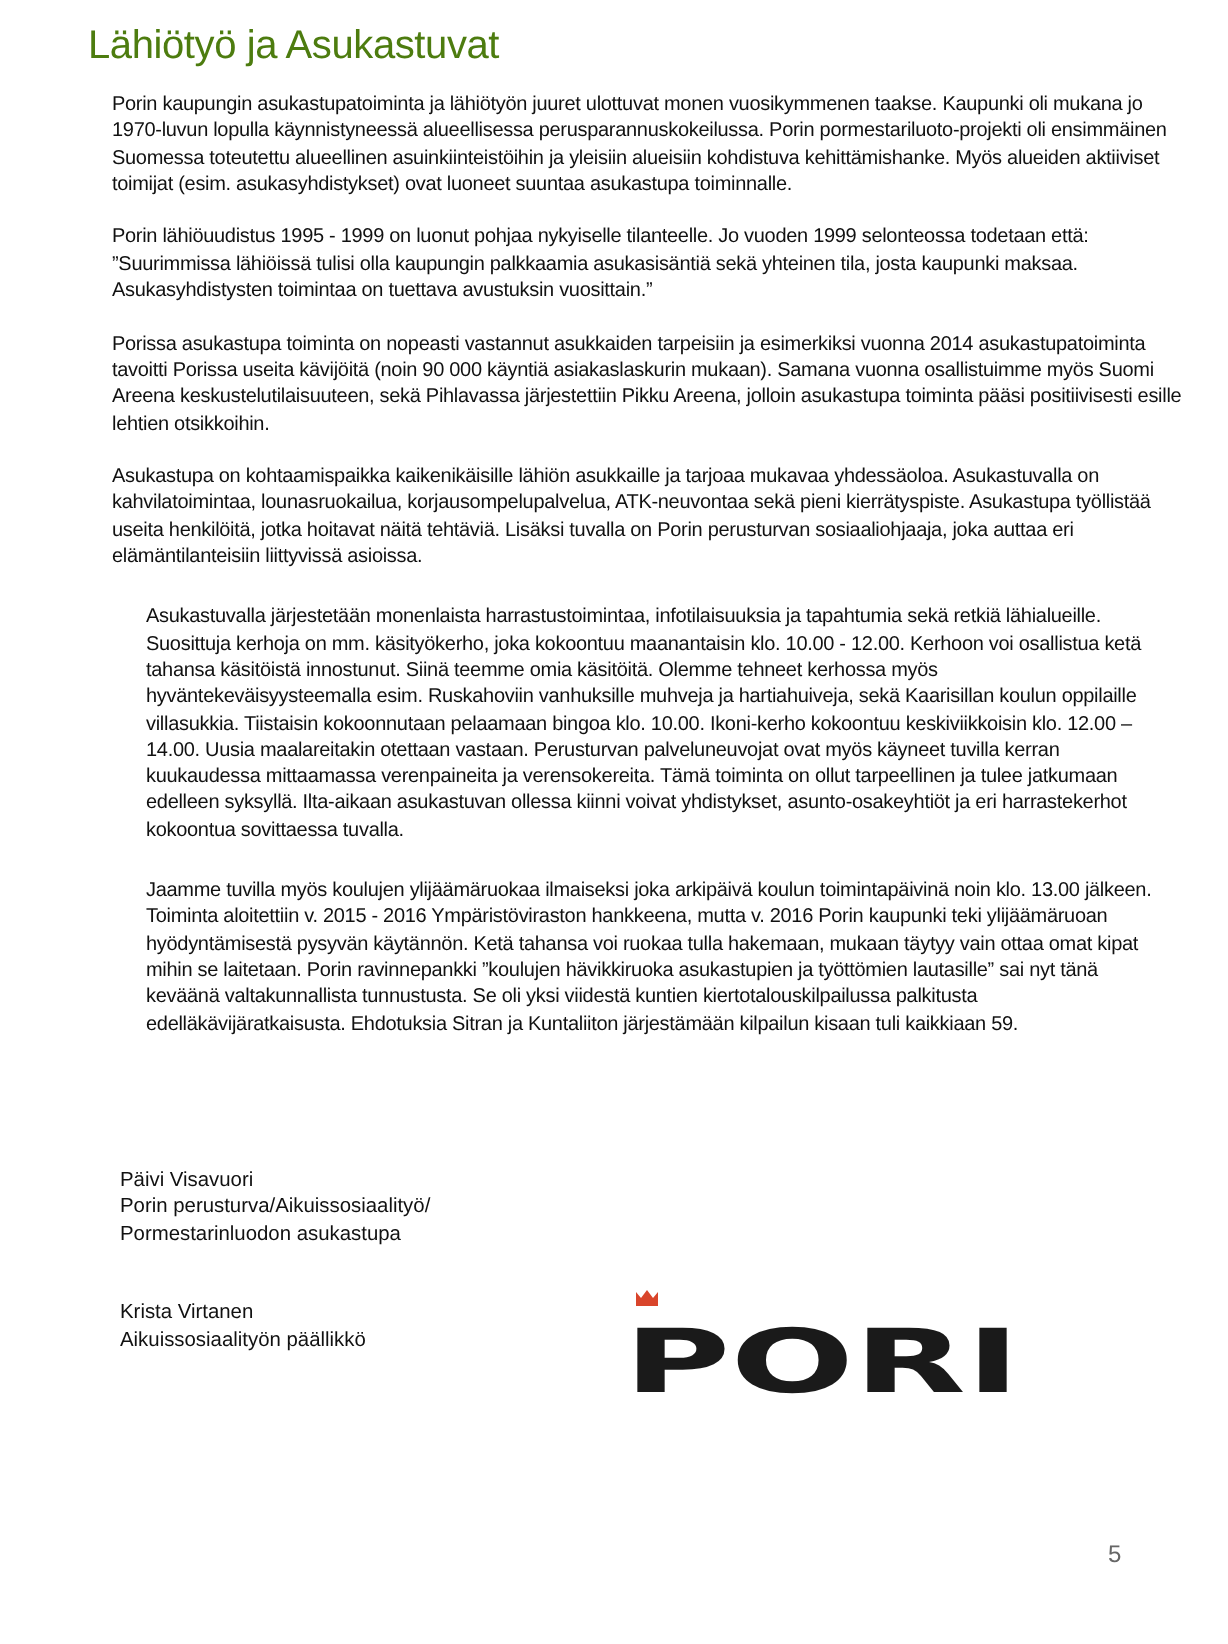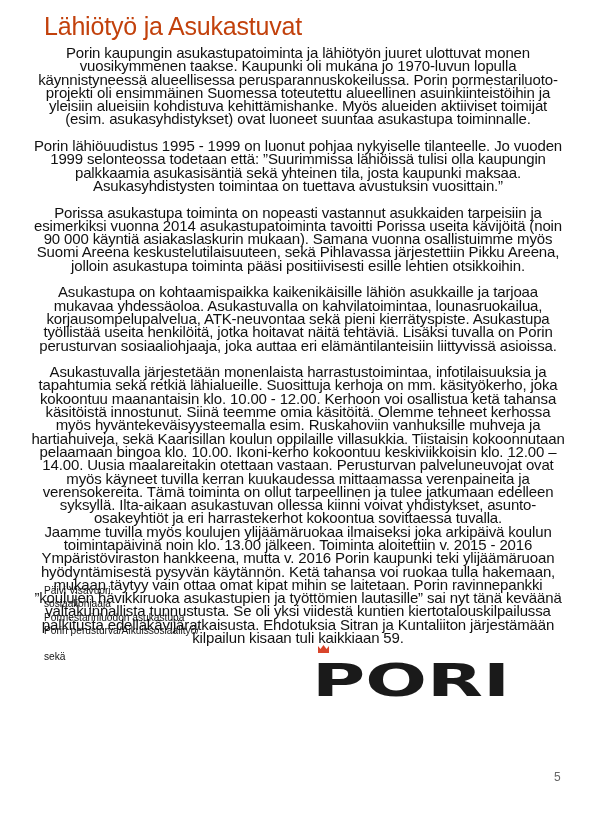--- a/index.html
+++ b/index.html
@@ -1,50 +1,50 @@
 <!DOCTYPE html>
 <html><head>
 <meta charset="utf-8">
 <style>
   html, body { margin: 0; padding: 0; background: #ffffff; }
   body { width: 614px; height: 822px; position: relative; overflow: hidden;
          font-family: "Liberation Sans", sans-serif; color: #111; }
   .page { position: absolute; left: 0; top: 0; width: 614px; height: 822px; background: #fff; }
-  .title { position: absolute; left: 44px; top: 12px; font-size: 25px; font-weight: normal; color: #c2410c; margin: 0; letter-spacing: -0.2px; }
-  .body { position: absolute; left: 28px; top: 46px; width: 540px; font-size: 15px; line-height: 13.3px; letter-spacing: -0.15px; text-align: center; }
+  .title { position: absolute; left: 44px; top: 12px; font-size: 20px; font-weight: normal; color: #4d7c0f; margin: 0; letter-spacing: -0.2px; }
+  .body { position: absolute; left: 56px; top: 46px; width: 540px; font-size: 10px; line-height: 13.3px; letter-spacing: -0.15px; }
   .body p { margin: 0 0 13.3px 0; }
-  .body p.tight { margin: 0; }
+  .body p.tight { margin: 17px; }
   .sig { position: absolute; left: 44px; top: 584px; font-size: 10.2px; line-height: 13.3px; }
-  .sig div { min-height: 13.3px; }
+  .sig div { min-height: 13.3px; margin-left: 16px; }
   .logo { position: absolute; left: 312px; top: 640px; width: 200px; height: 60px; }
   .pagenum { position: absolute; left: 554px; top: 770px; font-size: 12px; color: #666; }
 </style>
 </head>
 <body>
 
 <div class="page">
   <h1 class="title">Lähiötyö ja Asukastuvat</h1>
 
   <div class="body">
     <p>Porin kaupungin asukastupatoiminta ja lähiötyön juuret ulottuvat monen vuosikymmenen taakse. Kaupunki oli mukana jo 1970-luvun lopulla käynnistyneessä alueellisessa perusparannuskokeilussa. Porin pormestariluoto-projekti oli ensimmäinen Suomessa toteutettu alueellinen asuinkiinteistöihin ja yleisiin alueisiin kohdistuva kehittämishanke. Myös alueiden aktiiviset toimijat (esim. asukasyhdistykset) ovat luoneet suuntaa asukastupa toiminnalle.</p>
     <p>Porin lähiöuudistus 1995 - 1999 on luonut pohjaa nykyiselle tilanteelle. Jo vuoden 1999 selonteossa todetaan että: ”Suurimmissa lähiöissä tulisi olla kaupungin palkkaamia asukasisäntiä sekä yhteinen tila, josta kaupunki maksaa. Asukasyhdistysten toimintaa on tuettava avustuksin vuosittain.”</p>
     <p>Porissa asukastupa toiminta on nopeasti vastannut asukkaiden tarpeisiin ja esimerkiksi vuonna 2014 asukastupatoiminta tavoitti Porissa useita kävijöitä (noin 90 000 käyntiä asiakaslaskurin mukaan). Samana vuonna osallistuimme myös Suomi Areena keskustelutilaisuuteen, sekä Pihlavassa järjestettiin Pikku Areena, jolloin asukastupa toiminta pääsi positiivisesti esille lehtien otsikkoihin.</p>
     <p>Asukastupa on kohtaamispaikka kaikenikäisille lähiön asukkaille ja tarjoaa mukavaa yhdessäoloa. Asukastuvalla on kahvilatoimintaa, lounasruokailua, korjausompelupalvelua, ATK-neuvontaa sekä pieni kierrätyspiste. Asukastupa työllistää useita henkilöitä, jotka hoitavat näitä tehtäviä. Lisäksi tuvalla on Porin perusturvan sosiaaliohjaaja, joka auttaa eri elämäntilanteisiin liittyvissä asioissa.</p>
     <p class="tight">Asukastuvalla järjestetään monenlaista harrastustoimintaa, infotilaisuuksia ja tapahtumia sekä retkiä lähialueille. Suosittuja kerhoja on mm. käsityökerho, joka kokoontuu maanantaisin klo. 10.00 - 12.00. Kerhoon voi osallistua ketä tahansa käsitöistä innostunut. Siinä teemme omia käsitöitä. Olemme tehneet kerhossa myös hyväntekeväisyysteemalla esim. Ruskahoviin vanhuksille muhveja ja hartiahuiveja, sekä Kaarisillan koulun oppilaille villasukkia. Tiistaisin kokoonnutaan pelaamaan bingoa klo. 10.00. Ikoni-kerho kokoontuu keskiviikkoisin klo. 12.00 – 14.00. Uusia maalareitakin otettaan vastaan. Perusturvan palveluneuvojat ovat myös käyneet tuvilla kerran kuukaudessa mittaamassa verenpaineita ja verensokereita. Tämä toiminta on ollut tarpeellinen ja tulee jatkumaan edelleen syksyllä. Ilta-aikaan asukastuvan ollessa kiinni voivat yhdistykset, asunto-osakeyhtiöt ja eri harrastekerhot kokoontua sovittaessa tuvalla.</p>
     <p class="tight">Jaamme tuvilla myös koulujen ylijäämäruokaa ilmaiseksi joka arkipäivä koulun toimintapäivinä noin klo. 13.00 jälkeen. Toiminta aloitettiin v. 2015 - 2016 Ympäristöviraston hankkeena, mutta v. 2016 Porin kaupunki teki ylijäämäruoan hyödyntämisestä pysyvän käytännön. Ketä tahansa voi ruokaa tulla hakemaan, mukaan täytyy vain ottaa omat kipat mihin se laitetaan. Porin ravinnepankki  ”koulujen hävikkiruoka asukastupien ja työttömien lautasille” sai nyt tänä keväänä valtakunnallista tunnustusta. Se oli yksi viidestä kuntien kiertotalouskilpailussa palkitusta edelläkävijäratkaisusta. Ehdotuksia Sitran ja Kuntaliiton järjestämään kilpailun kisaan tuli kaikkiaan 59.</p>
   </div>
 
   <div class="sig">
     <div>Päivi Visavuori</div>
-    <div>sosiaaliohjaaja</div>
+    <div>Porin perusturva/Aikuissosiaalityö/</div>
     <div>Pormestarinluodon asukastupa</div>
-    <div>Porin perusturva/Aikuissosiaalityö/</div>
     <div></div>
-    <div>sekä</div>
     <div></div>
+    <div>Krista Virtanen</div>
+    <div>Aikuissosiaalityön päällikkö</div>
   </div>
 
   <svg class="logo" viewBox="0 0 200 60">
     <g>
       <path id="crown" d="M6 6 L6 13 L17 13 L17 6 L14.5 9 L11.5 5 L8.5 9 Z" fill="#d9452b"></path>
     </g>
     <text x="0" y="56" font-family="'DejaVu Sans', sans-serif" font-weight="bold" font-size="44" fill="#1a1a1a" textLength="198" lengthAdjust="spacingAndGlyphs">PORI</text>
   </svg>
 
   <div class="pagenum">5</div>

